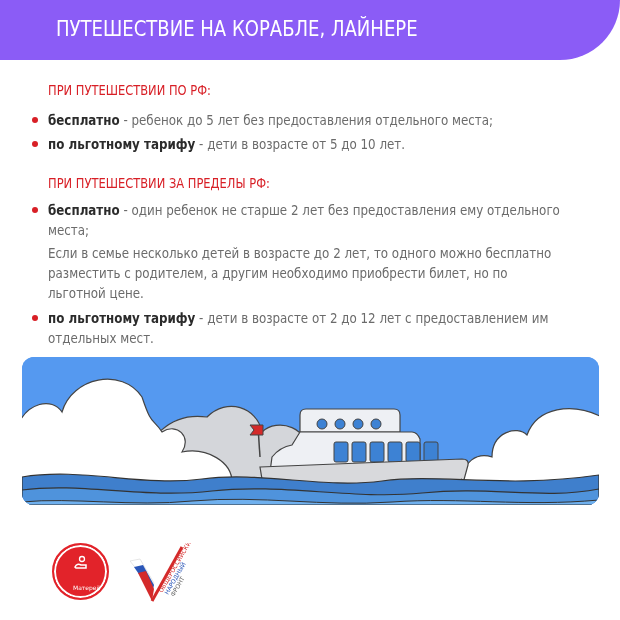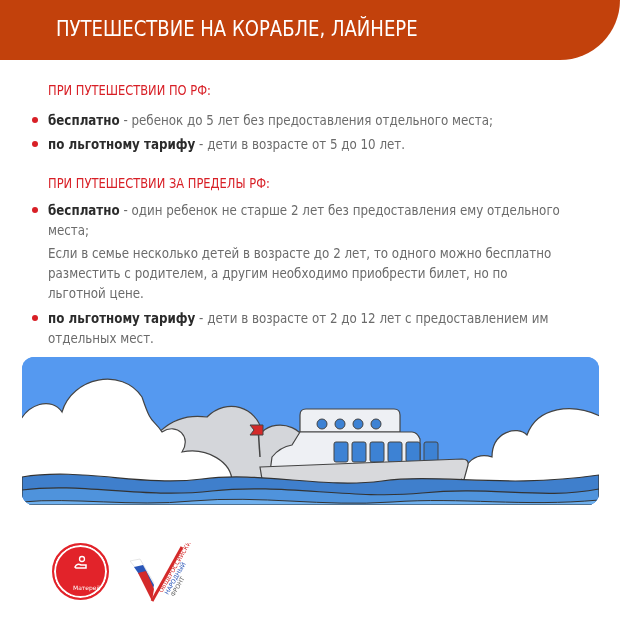--- a/index.html
+++ b/index.html
@@ -1,21 +1,21 @@
 <!DOCTYPE html>
 <html><head>
   <meta charset="utf-8">
   <style>
     * { box-sizing: border-box; margin: 0; padding: 0; }
     html, body { width: 620px; height: 620px; background: #ffffff; overflow: hidden; }
     body { position: relative; font-family: "DejaVu Sans", sans-serif; }
 
     .header {
       position: absolute; left: 0; top: 0; width: 620px; height: 60px;
-      background: #c2410c;
+      background: #8b5cf6;
       border-bottom-right-radius: 62px;
     }
     .header-title {
       position: absolute; left: 56px; top: 16px;
       color: #ffffff; font-family: "DejaVu Sans", sans-serif;
       font-size: 22px; letter-spacing: 0px; font-weight: normal;
       transform: scaleX(0.82); transform-origin: left center;
       white-space: nowrap;
     }
 

